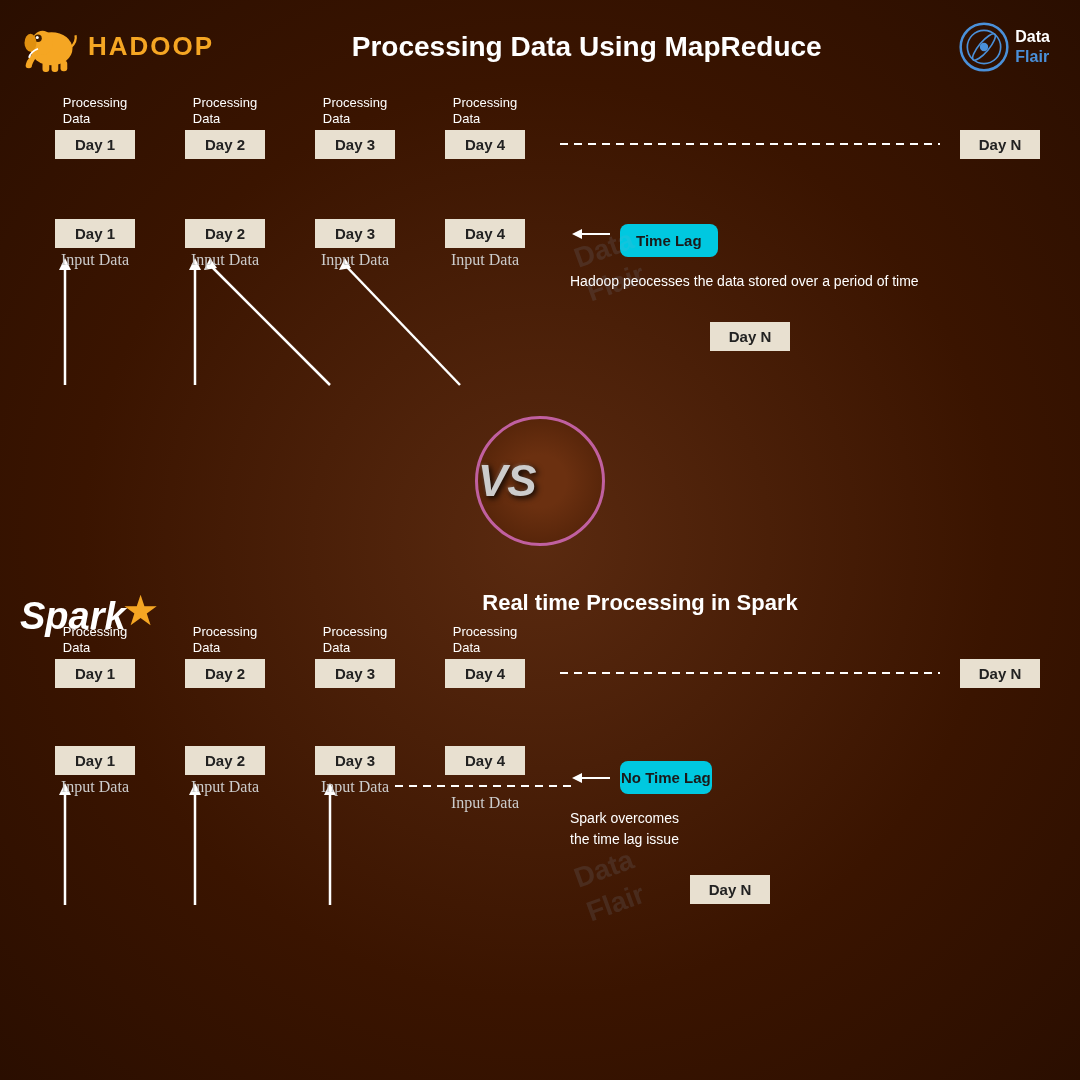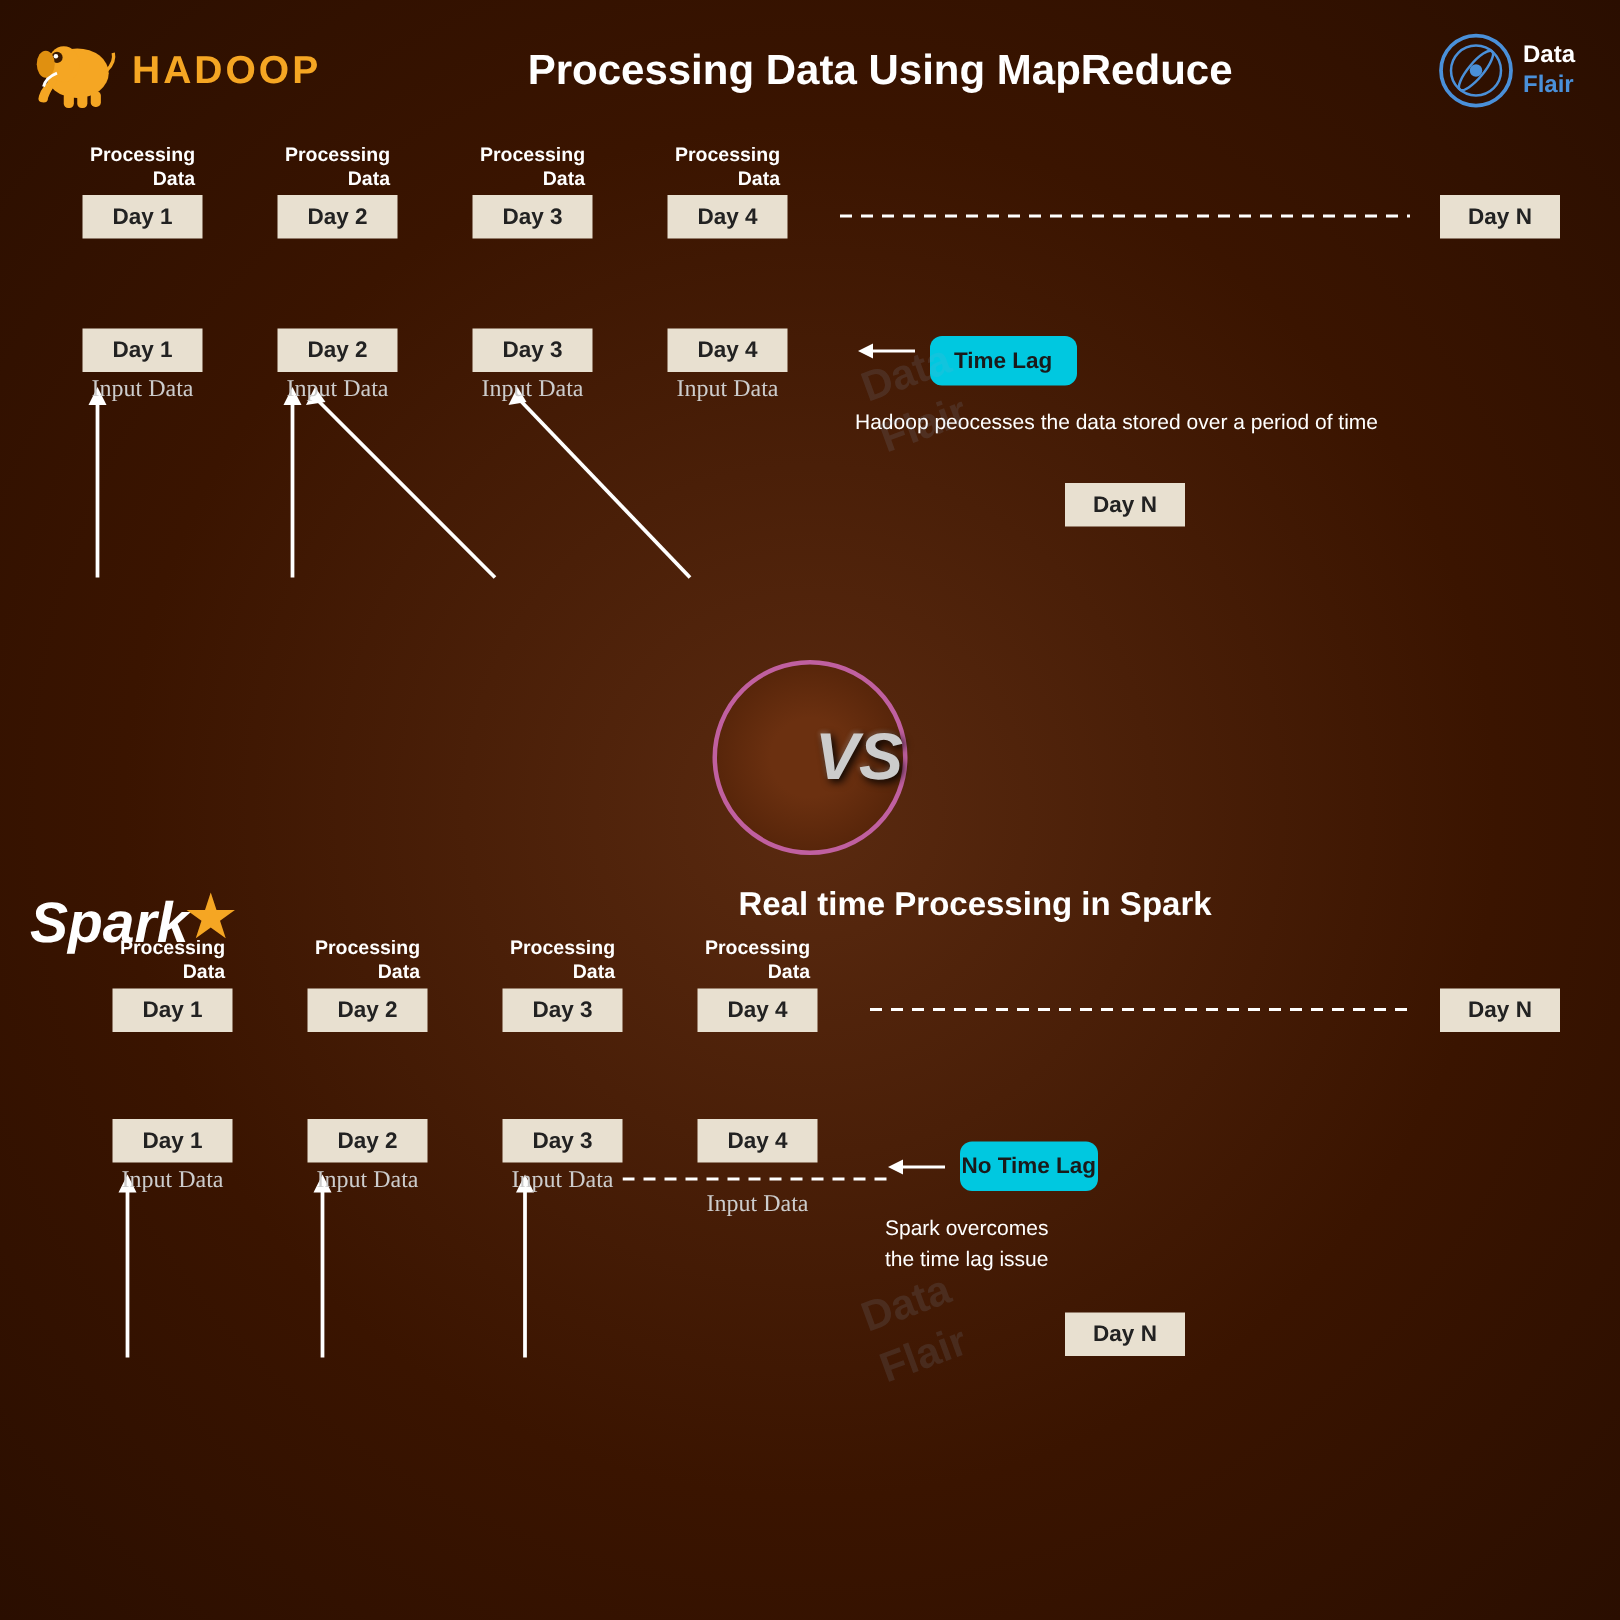--- a/index.html
+++ b/index.html
@@ -82,23 +82,23 @@
       font-size: 15px;
       font-weight: bold;
       text-align: center;
       min-width: 80px;
       display: inline-block;
     }
 
     
     .proc-label {
       font-size: 13px;
-      font-weight: bold;
+      font-weight: normal;
       color: white;
-      text-align: right;
+      text-align: left;
       margin-bottom: 4px;
       line-height: 1.2;
     }
 
     
     .input-label {
       font-size: 16px;
       color: #ccc;
       margin-top: 3px;
       font-family: Liberation Serif, serif;
@@ -111,37 +111,36 @@
       left: 0;
       right: 0;
     }
 
     
     .spark-section {
       position: absolute;
       top: 590px;
       left: 0;
       right: 0;
-      margin-left: 20px;
     }
 
     
     .vs-circle {
       position: absolute;
-      top: 440px;
+      top: 416px;
       left: 50%;
       transform: translateX(-50%);
       width: 130px;
       height: 130px;
       border-radius: 50%;
       background: radial-gradient(circle, #6b3010 30%, #4a1e06 100%);
       border: 3px solid #c060a0;
       display: flex;
       align-items: center;
-      justify-content: flex-end;
+      justify-content: flex-start;
       z-index: 10;
     }
     .vs-text {
       font-size: 44px;
       font-weight: 900;
       color: #ccc;
       text-shadow: 2px 2px 6px #000, -1px -1px 3px #fff3;
       font-style: italic;
     }
 

